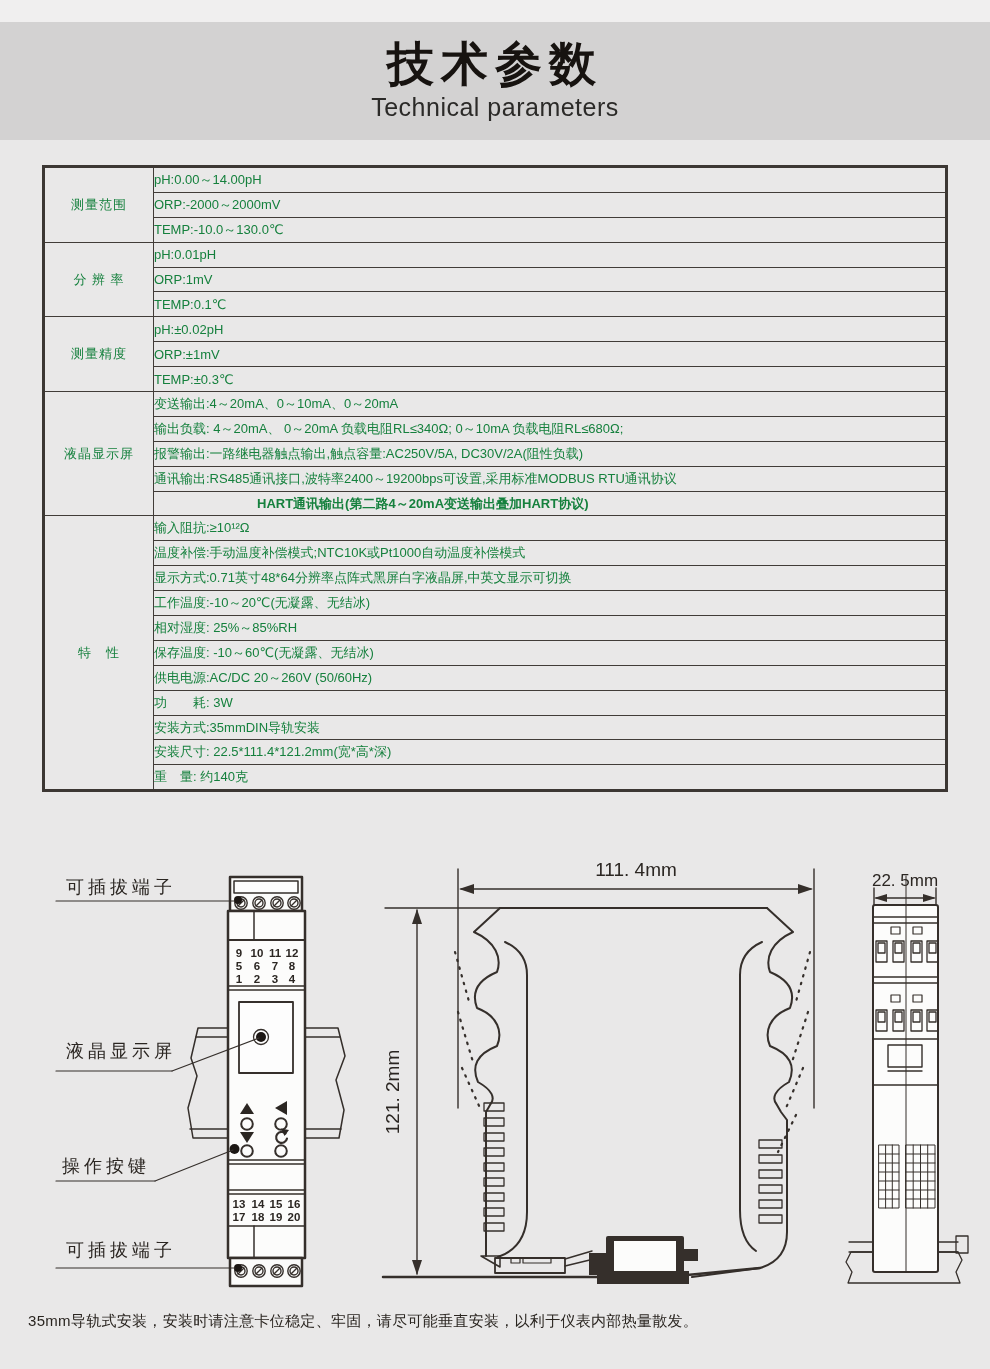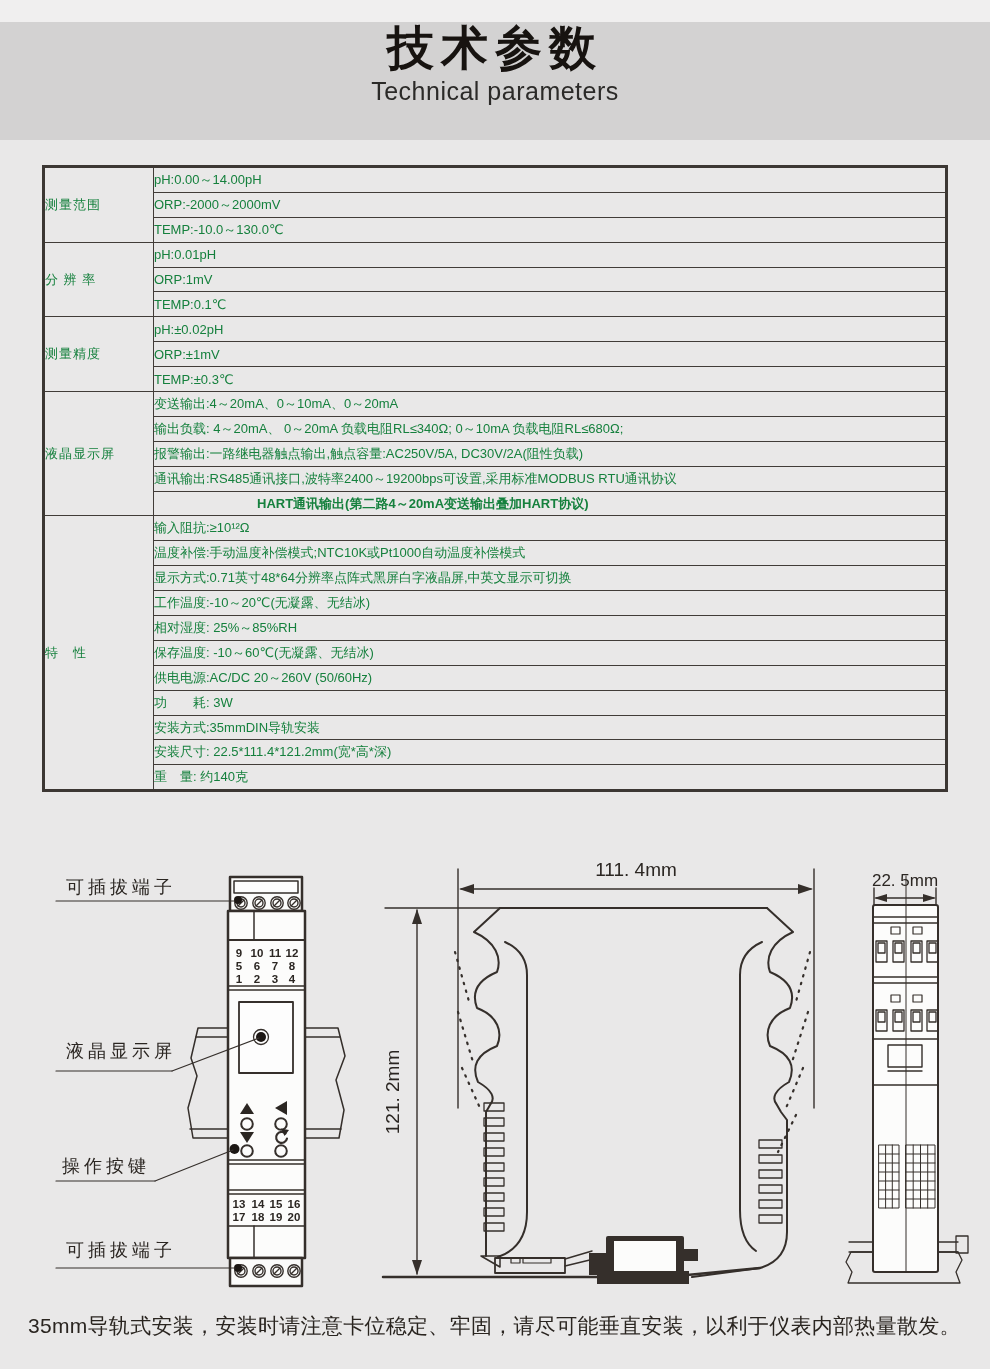--- a/index.html
+++ b/index.html
@@ -14,21 +14,21 @@
   .top-strip{
     position:absolute;left:0;top:0;width:990px;height:22px;
     background:#f0efef;
   }
   .banner{
     position:absolute;left:0;top:22px;width:990px;height:118px;
     background:#d3d2d2;
     text-align:center;
   }
   .banner h1{
-    margin:0;
+    margin:0;padding-top:16px;
     font-size:47px;font-weight:bold;letter-spacing:7px;
     color:#171310;line-height:1.1;
   }
   .banner .subtitle{
     font-size:25px;color:#2b2a28;letter-spacing:0.5px;margin-top:3px;
   }
   table.spec{
     position:absolute;left:42px;top:165px;width:906px;
     border-collapse:collapse;table-layout:fixed;
     background:transparent;
@@ -36,32 +36,32 @@
   }
   table.spec td{
     border:1.5px solid #413c38;
     font-size:13px;
     height:23.9px;
     padding:0;
     color:#15803d;
     vertical-align:middle;
   }
   td.lbl{
-    width:108px;letter-spacing:1px;margin-top:26px;
+    width:108px;text-align:center;letter-spacing:1px;margin-top:26px;
   }
   td.val{
     padding-left:13px;
   }
   td.val.indent{
     padding-left:103px;
     font-weight:bold;
   }
   .footer-note{
     position:absolute;left:28px;top:1312px;width:950px;
-    font-size:21px;color:#2a2520;letter-spacing:0.3px;
+    font-size:15px;color:#2a2520;letter-spacing:0.3px;
     margin:0;
   }
   .drawings{position:absolute;left:0;top:845px;width:990px;height:465px;}
   svg text{fill:#2b2622;}
 </style>
 </head>
 <body>
 
 <div class="top-strip"></div>
 

